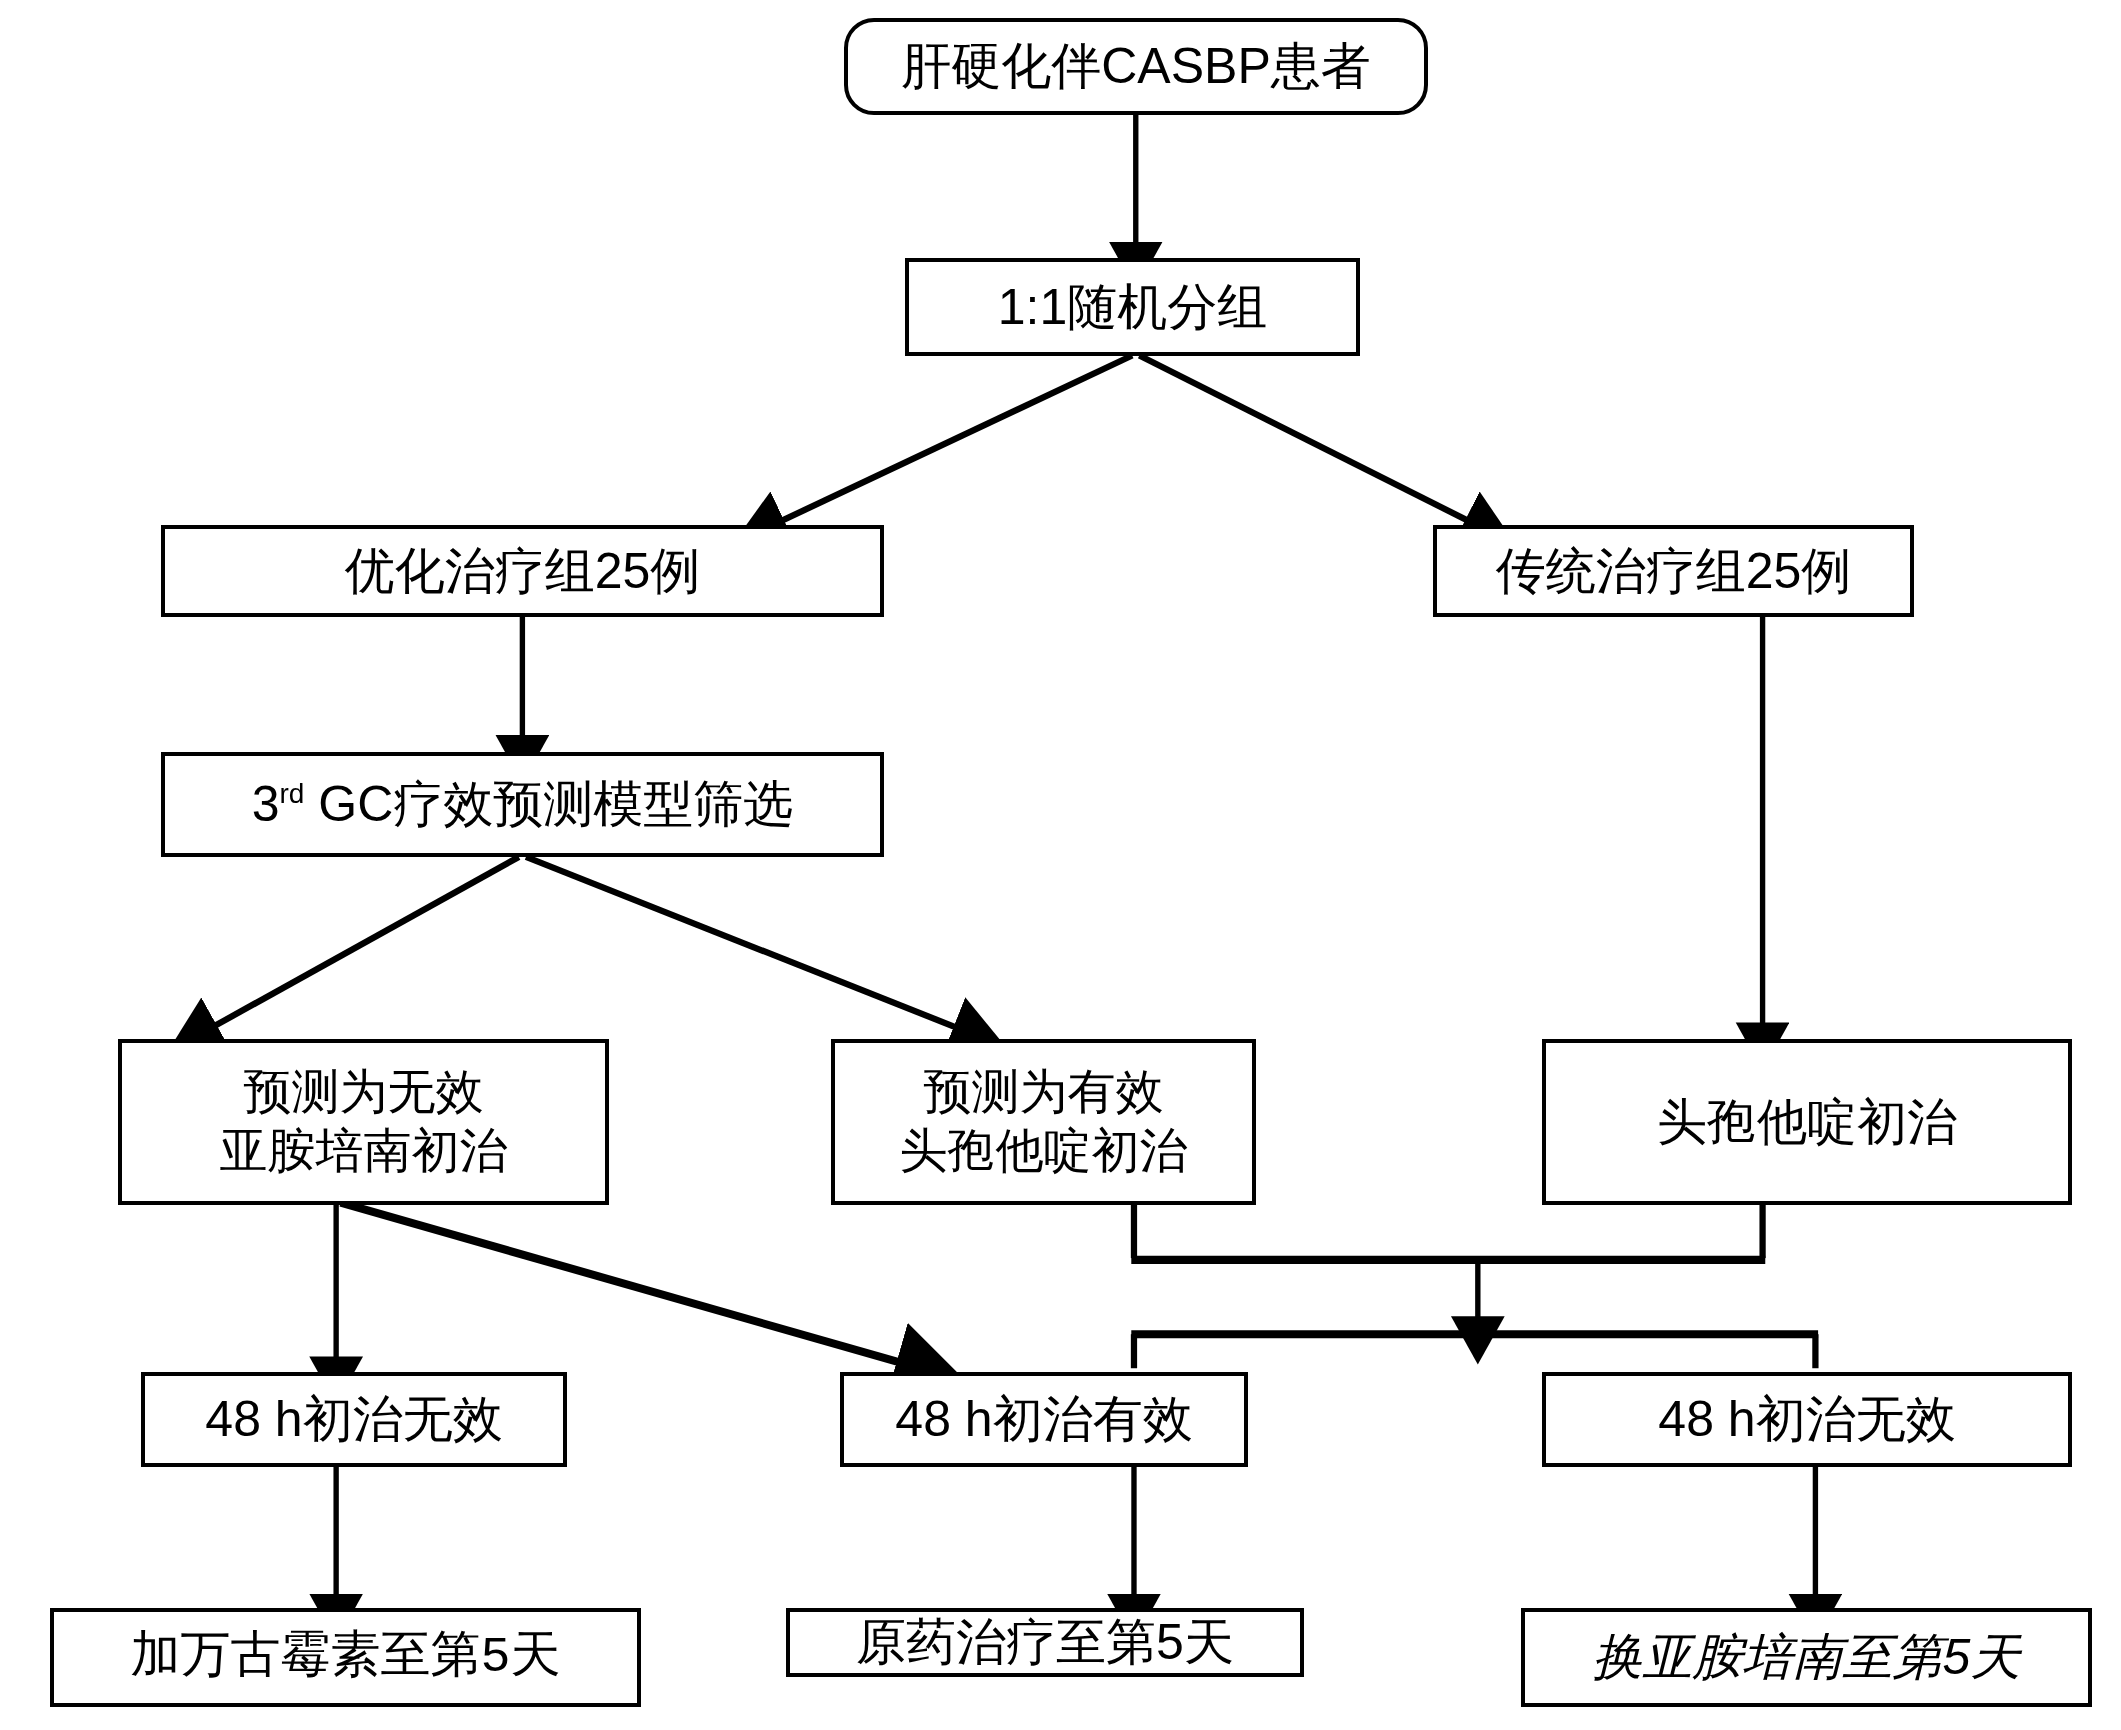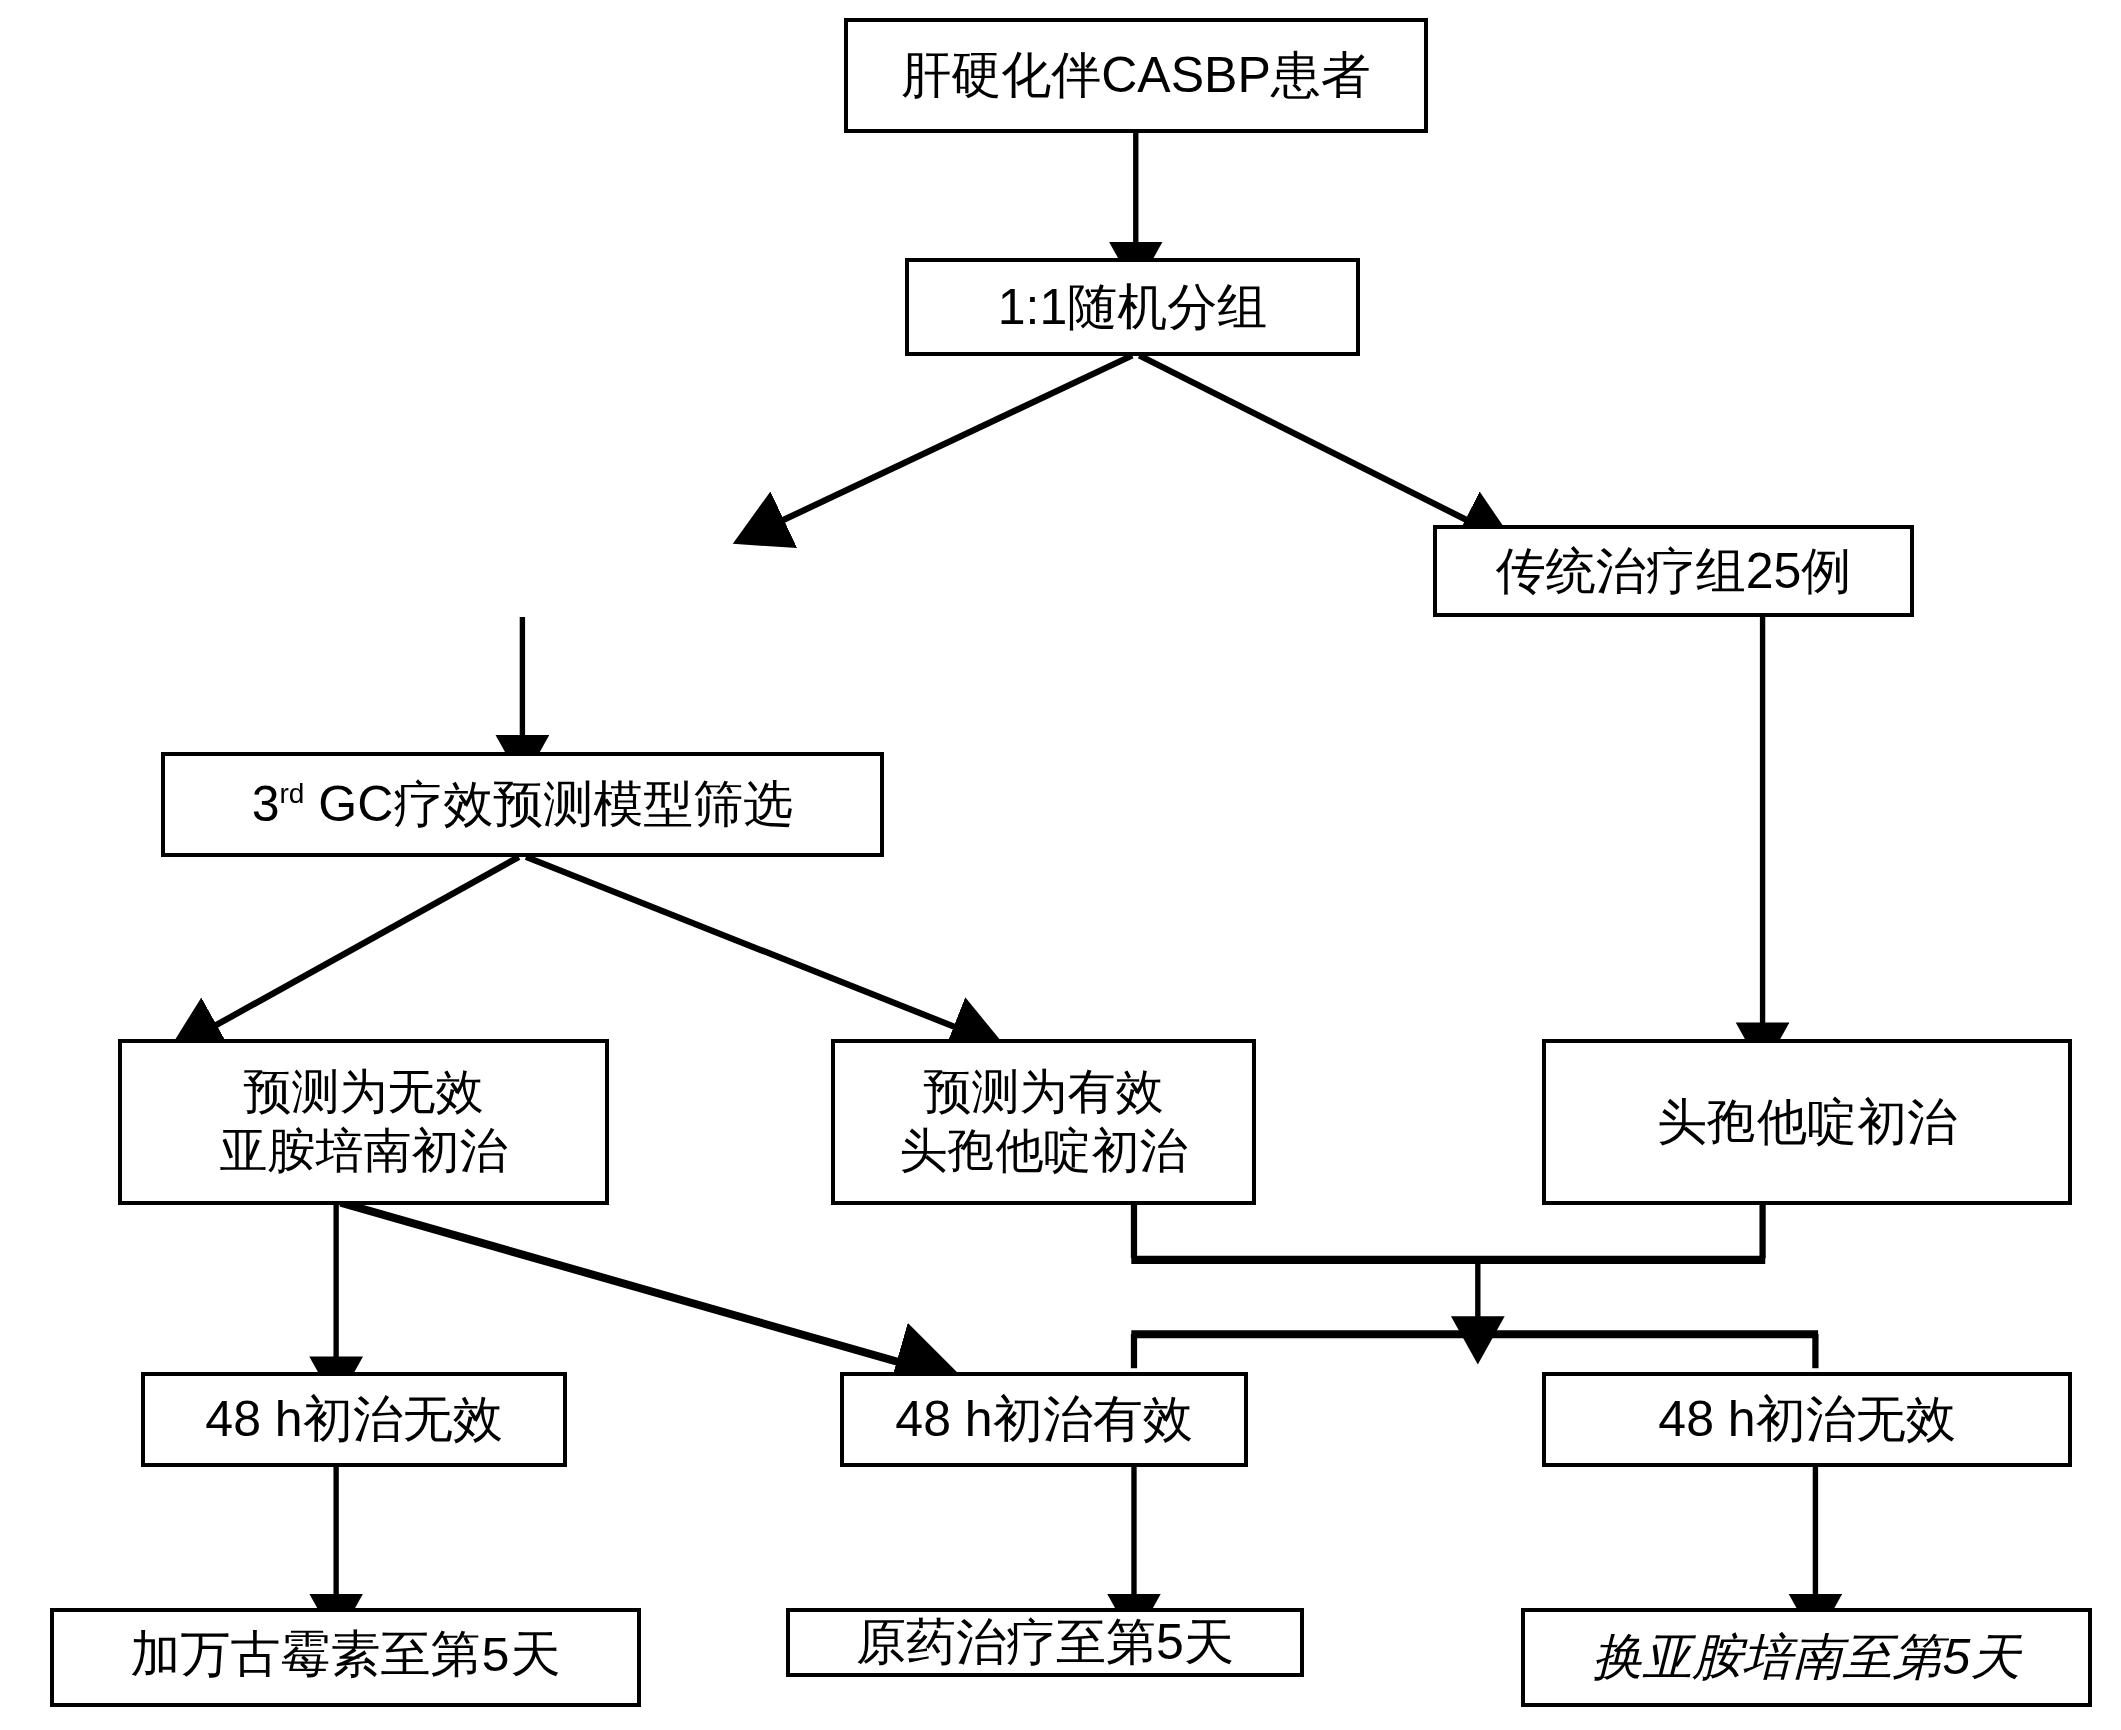--- a/index.html
+++ b/index.html
@@ -89,28 +89,31 @@
 
     <line x1="1263" y1="1490" x2="2030" y2="1490" stroke="#000000" stroke-width="9"></line>
     <line x1="1266" y1="1490" x2="1266" y2="1528" stroke="#000000" stroke-width="7"></line>
     <line x1="2027" y1="1490" x2="2027" y2="1528" stroke="#000000" stroke-width="7"></line>
 
     <line x1="375" y1="1638" x2="375" y2="1793" stroke="#000000" stroke-width="6" marker-end="url(#arrowhead)"></line>
     <line x1="1266" y1="1638" x2="1266" y2="1793" stroke="#000000" stroke-width="6" marker-end="url(#arrowhead)"></line>
     <line x1="2027" y1="1638" x2="2027" y2="1793" stroke="#000000" stroke-width="6" marker-end="url(#arrowhead)"></line>
   </svg>
 
-  <div class="node-box" style="left:844px; top:18px; width:584px; height:115px;">
+  <div class="node-box" style="left:844px; top:18px; width:584px; height:97px;border-radius:30px;">
     <span>肝硬化伴CASBP患者</span>
   </div>
 
   <div class="node-box" style="left:905px; top:258px; width:455px; height:98px;">
     <span>1:1随机分组</span>
   </div>
 
+  <div class="node-box" style="left:161px; top:525px; width:723px; height:92px;">
+    <span>优化治疗组25例</span>
+  </div>
 
   <div class="node-box" style="left:1433px; top:525px; width:481px; height:92px;">
     <span>传统治疗组25例</span>
   </div>
 
   <div class="node-box" style="left:161px; top:752px; width:723px; height:105px;">
     <span><span>3</span><span class="sup">rd</span><span> GC疗效预测模型筛选</span></span>
   </div>
 
   <div class="node-box" style="left:118px; top:1039px; width:491px; height:166px; font-size:48px;">

